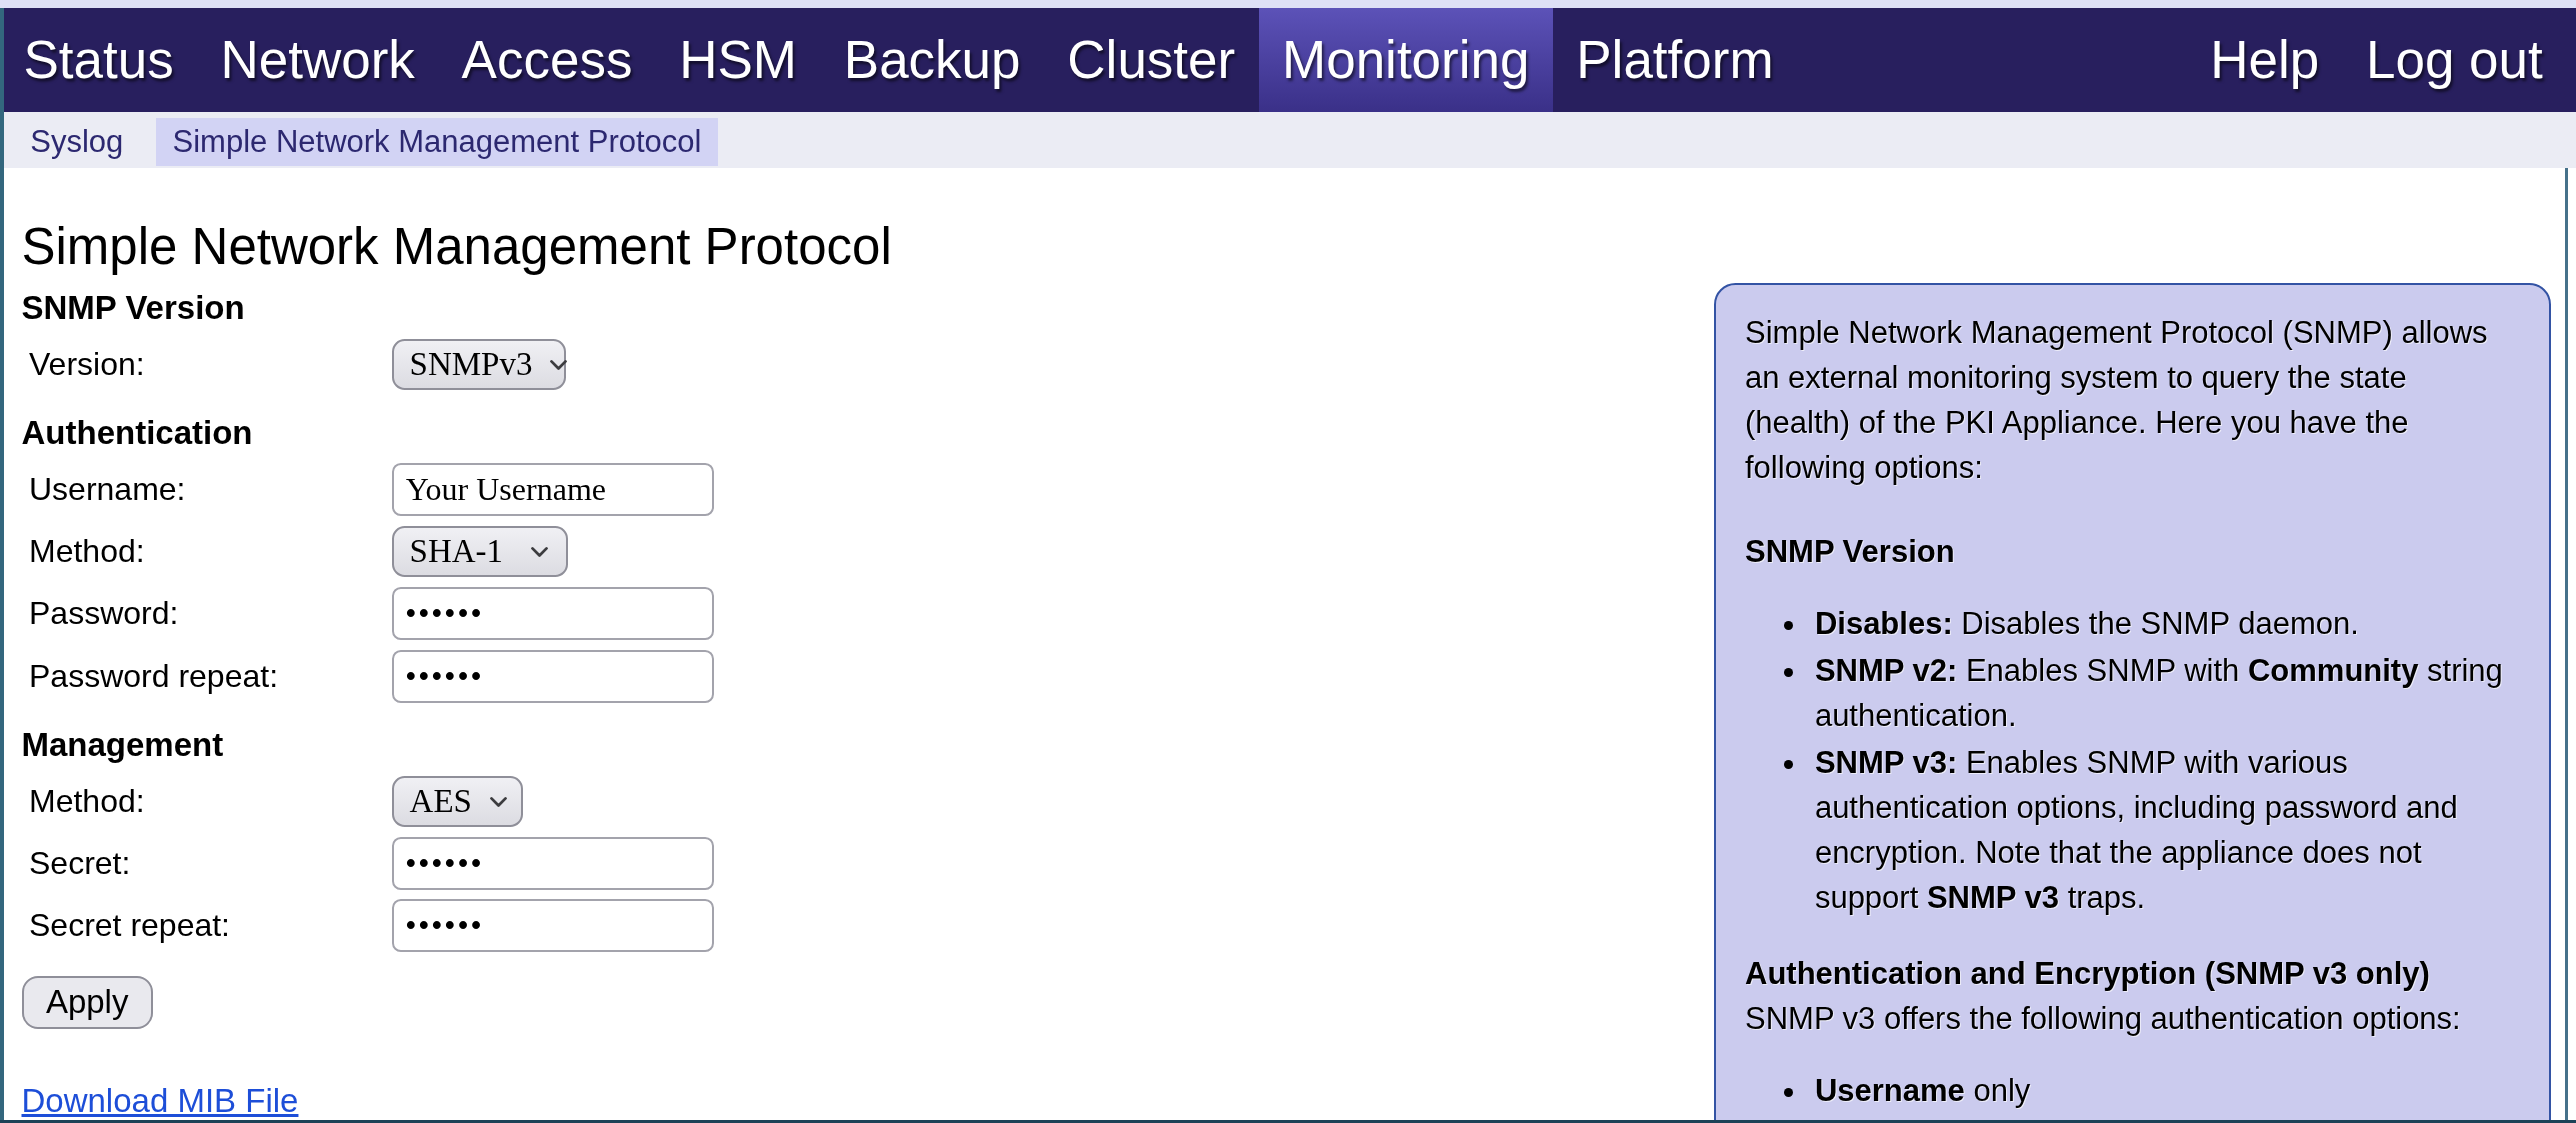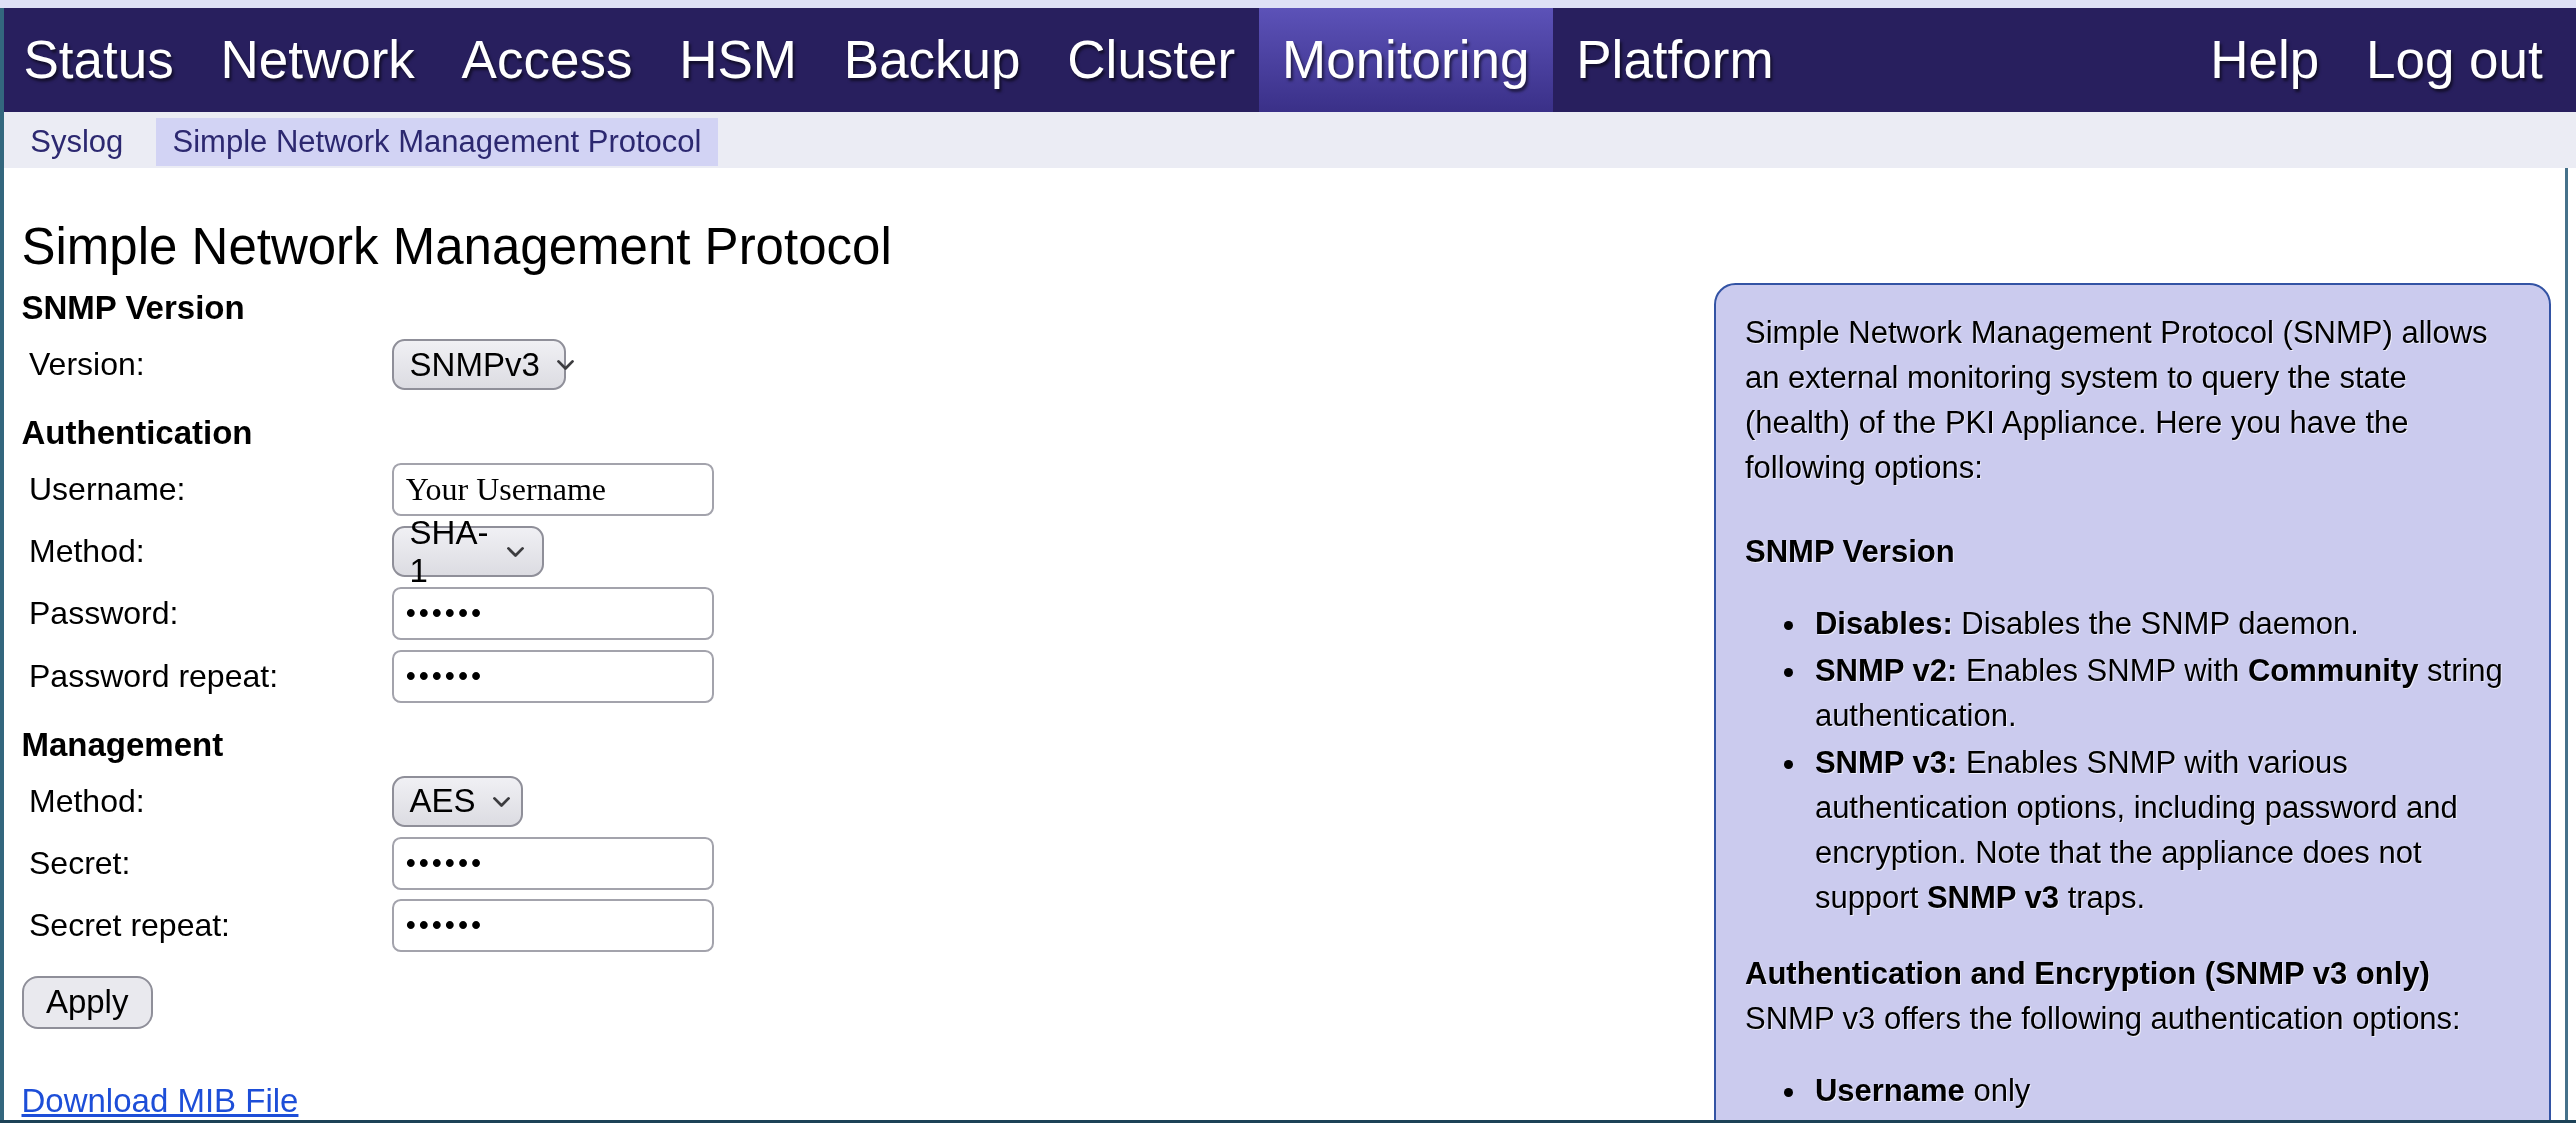--- a/index.html
+++ b/index.html
@@ -63,25 +63,25 @@
     display:flex; align-items:center;
     margin:0 0 9.8px 29px;
   }
   .form-row > label { width:363px; font-size:32px; }
 
   .sel {
     display:inline-flex; align-items:center; justify-content:space-between;
     height:51px; padding:0 13.7px 0 15.6px;
     background:linear-gradient(#f0f0f4,#dcdce2);
     border:2px solid #8f8f99; border-radius:12.7px;
-    font-size:33px; cursor:pointer;
+    font-size:33px; cursor:pointer;font-family:Liberation Serif, serif;
   }
   .sel .chev { margin-left:13.7px; display:flex; }
   .sel-version { width:174px; }
-  .sel-method  { width:152px;justify-content:flex-end; }
+  .sel-method  { width:176px; }
   .sel-enc     { width:131px; }
 
   input.text-input {
     width:322px; height:53px;
     border:2px solid #a3a3ac; border-radius:8.8px;
     font-family:Liberation Serif, serif;
     font-size:32px; padding:0 0 0 11.7px; color:#000; background:#fff;
     outline:none;
   }
   input.pw { font-size:29px; letter-spacing:2.9px; font-weight:700; }

